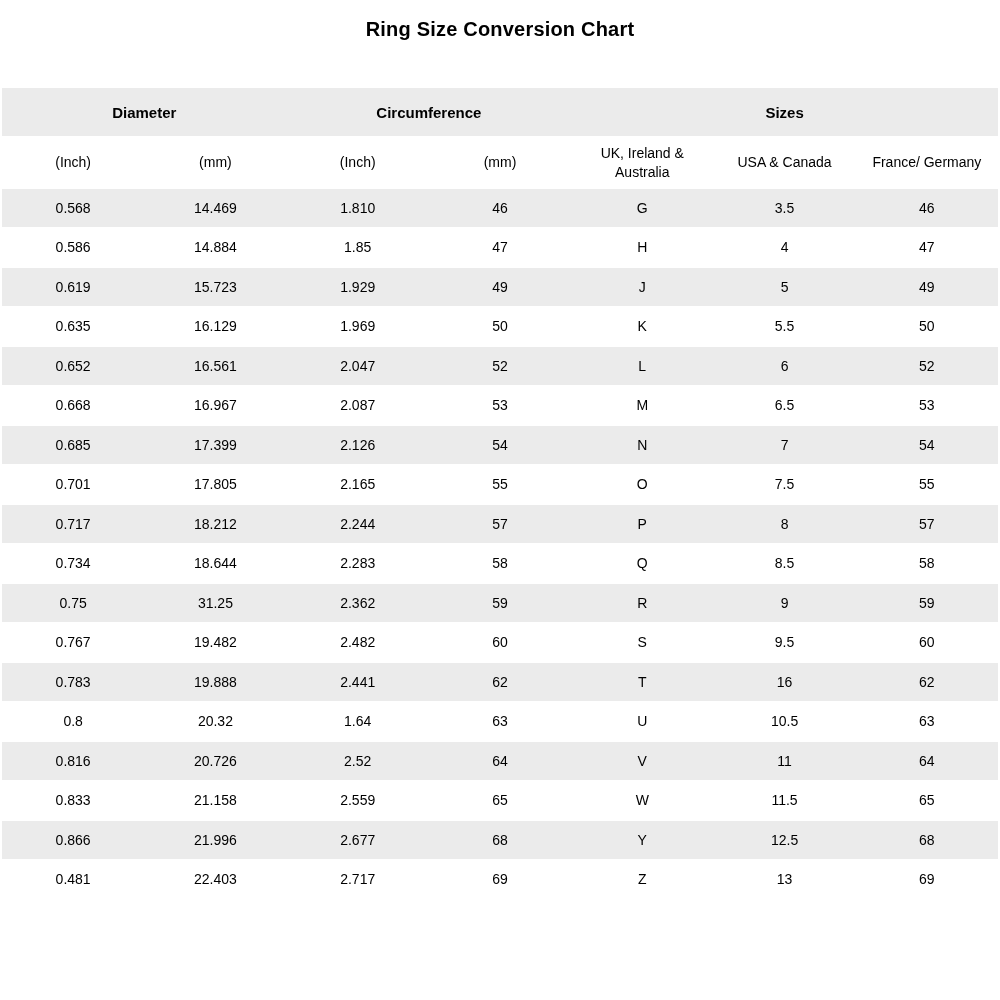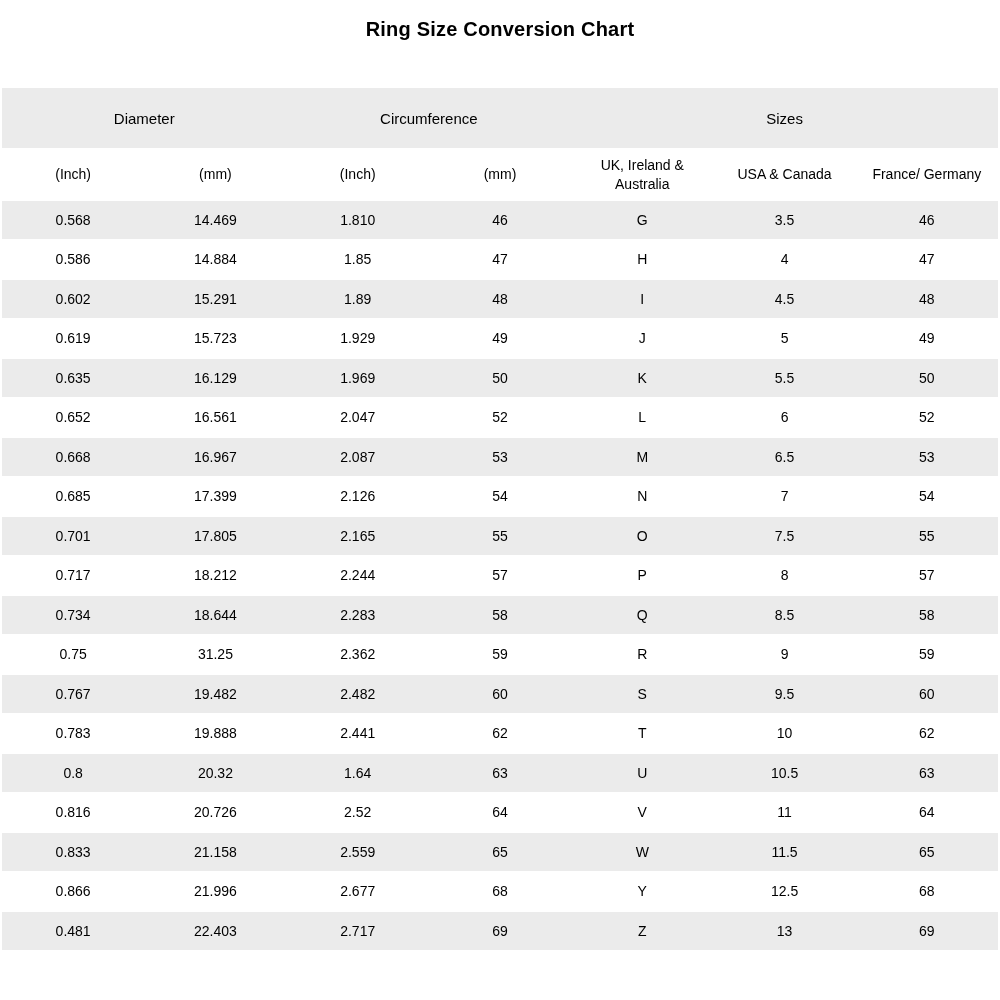--- a/index.html
+++ b/index.html
@@ -35,23 +35,23 @@
   }
   table.conversion-table th,
   table.conversion-table td {
     text-align: center;
     vertical-align: middle;
     padding: 0 4px;
     overflow: hidden;
   }
   tr.group-header-row th {
     background: #ebebeb;
-    height: 60px;
+    height: 48px;
     font-size: 15px;
-    font-weight: normal;
+    font-weight: bold;
   }
   tr.sub-header-row th {
     background: #ffffff;
     height: 49px;
     font-size: 14px;
     font-weight: normal;
     line-height: 1.3;
   }
   tbody td {
     height: 37.5px;
@@ -100,29 +100,20 @@
         <tr>
     <td>0.586</td>
     <td>14.884</td>
     <td>1.85</td>
     <td>47</td>
     <td>H</td>
     <td>4</td>
     <td>47</td>
   </tr>
         <tr>
-    <td>0.602</td>
-    <td>15.291</td>
-    <td>1.89</td>
-    <td>48</td>
-    <td>I</td>
-    <td>4.5</td>
-    <td>48</td>
-  </tr>
-        <tr>
     <td>0.619</td>
     <td>15.723</td>
     <td>1.929</td>
     <td>49</td>
     <td>J</td>
     <td>5</td>
     <td>49</td>
   </tr>
         <tr>
     <td>0.635</td>
@@ -204,21 +195,21 @@
     <td>S</td>
     <td>9.5</td>
     <td>60</td>
   </tr>
         <tr>
     <td>0.783</td>
     <td>19.888</td>
     <td>2.441</td>
     <td>62</td>
     <td>T</td>
-    <td>10</td>
+    <td>16</td>
     <td>62</td>
   </tr>
         <tr>
     <td>0.8</td>
     <td>20.32</td>
     <td>1.64</td>
     <td>63</td>
     <td>U</td>
     <td>10.5</td>
     <td>63</td>

